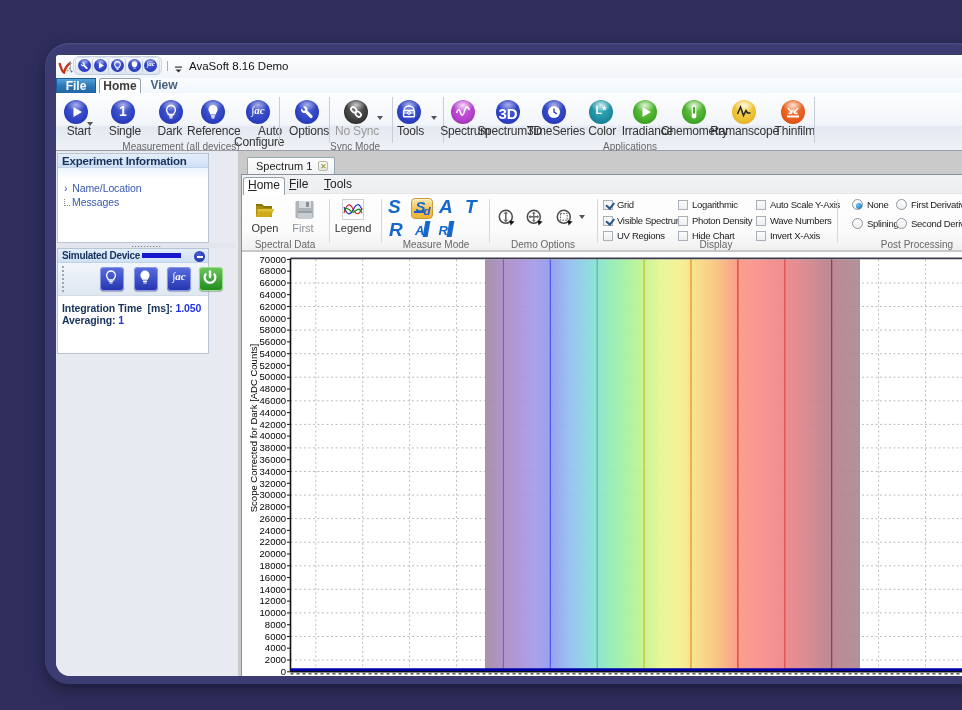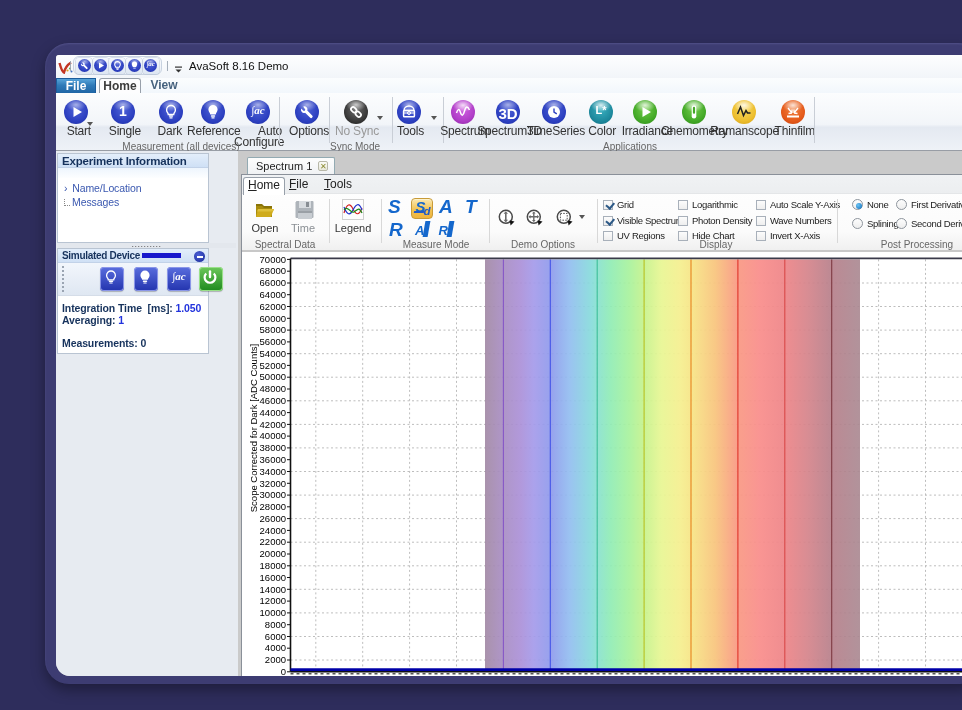--- a/index.html
+++ b/index.html
@@ -322,21 +322,20 @@
             <div style="position:absolute;width:100%;text-align:center;top:3px;color:#fff;font-weight:bold;font-style:italic;font-size:11px;font-family:'Liberation Serif',serif;">∫ac</div>
           </div>
         <div class="sqbtn" style="left:141px;background:linear-gradient(#6cc75a,#1e8a1e);box-shadow:inset 0 0 0 1px #9ae08a, 0 1px 1px rgba(0,0,0,0.25);"><svg width="22" height="22">
               <path d="M11 4.5 v5.5" stroke="#fff" stroke-width="2.4" stroke-linecap="round"></path>
               <path d="M7.2 6.5 a5.4 5.4 0 1 0 7.6 0" fill="none" stroke="#fff" stroke-width="2.2"></path>
             </svg></div>
       </div>
       <div style="background:#fff;">
         <div class="ptext" style="padding-top:6px;">Integration Time&nbsp; [ms]: <span class="plink">1.050</span></div>
         <div class="ptext">Averaging: <span class="plink">1</span></div>
-        <div class="ptext" style="padding-top:11px;">Measurements: 0</div>
       </div>
     </div>
   </div>
   <div id="main">
     <div id="docwin">
       <div id="doctab">Spectrum 1&nbsp;&nbsp;<span style="display:inline-block;width:10px;height:10px;border:1px solid #b8b8a8;border-radius:2px;background:linear-gradient(#fbfbf6,#e8e8da);color:#8a8a30;font-size:8px;line-height:9px;text-align:center;vertical-align:1px;">✕</span></div>
       <div id="docbody">
         <div id="dtoolbar">
             <div style="position:absolute;left:0;top:0;width:720px;height:19px;background:linear-gradient(#f0f2f4,#eceef0);border-bottom:1px solid #e4e6e8;"></div>
           <div class="dmenu" id="menu-home" style="left:1px;top:2px;width:42px;height:18px;background:#fff;border:1px solid #98a0aa;border-bottom:none;border-radius:3px 3px 0 0;text-align:center;"><u>H</u>ome</div>
@@ -349,21 +348,21 @@
                 <path d="M3 9 h16 l-1 2.5 H2 z" fill="#dec03a"></path>
               </svg></div>
           <div class="dbtnlbl" style="left:8px;top:47px;width:30px;">Open</div>
           <div style="position:absolute;left:53px;top:25px;"><svg width="20" height="19">
                 <path d="M1.5 1 h16 a1 1 0 0 1 1 1 v15 a1 1 0 0 1-1 1 h-16 a1 1 0 0 1-1-1 V2.5 z" fill="#aeb4ba"></path>
                 <rect x="4" y="1" width="12" height="7" fill="#d8dce0"></rect>
                 <rect x="11" y="2" width="3" height="5" fill="#888e94"></rect>
                 <rect x="3" y="11" width="14" height="8" fill="#c8cdd2"></rect>
                 <rect x="3" y="11" width="14" height="2" fill="#9aa0a6"></rect>
               </svg></div>
-          <div class="dbtnlbl" style="left:46px;top:47px;width:30px;color:#8a8f94;">Time</div>
+          <div class="dbtnlbl" style="left:46px;top:47px;width:30px;color:#8a8f94;">First</div>
           <div class="dgsep" style="left:87px;"></div>
           <div style="position:absolute;left:100px;top:24px;width:22px;height:21px;background:#fdfdfd;border:1px solid #d0d0d0;"><svg width="20" height="19">
                 <path d="M1 13 C4 3 7 3 10 9 S16 16 19 8" fill="none" stroke="#d42020" stroke-width="1.2"></path>
                 <path d="M1 7 C4 15 7 16 10 10 S16 2 19 10" fill="none" stroke="#2030cc" stroke-width="1.2"></path>
                 <path d="M1 10 C5 5 8 14 11 12 S16 6 19 13" fill="none" stroke="#1a8a1a" stroke-width="1.2"></path>
               </svg></div>
           <div class="dbtnlbl" style="left:92px;top:47px;width:38px;">Legend</div>
           <div class="dgsep" style="left:139px;"></div>
           <div class="mm" style="left:146px;top:21px;">S</div>
           <div class="mm" style="left:147px;top:44px;">R</div>

